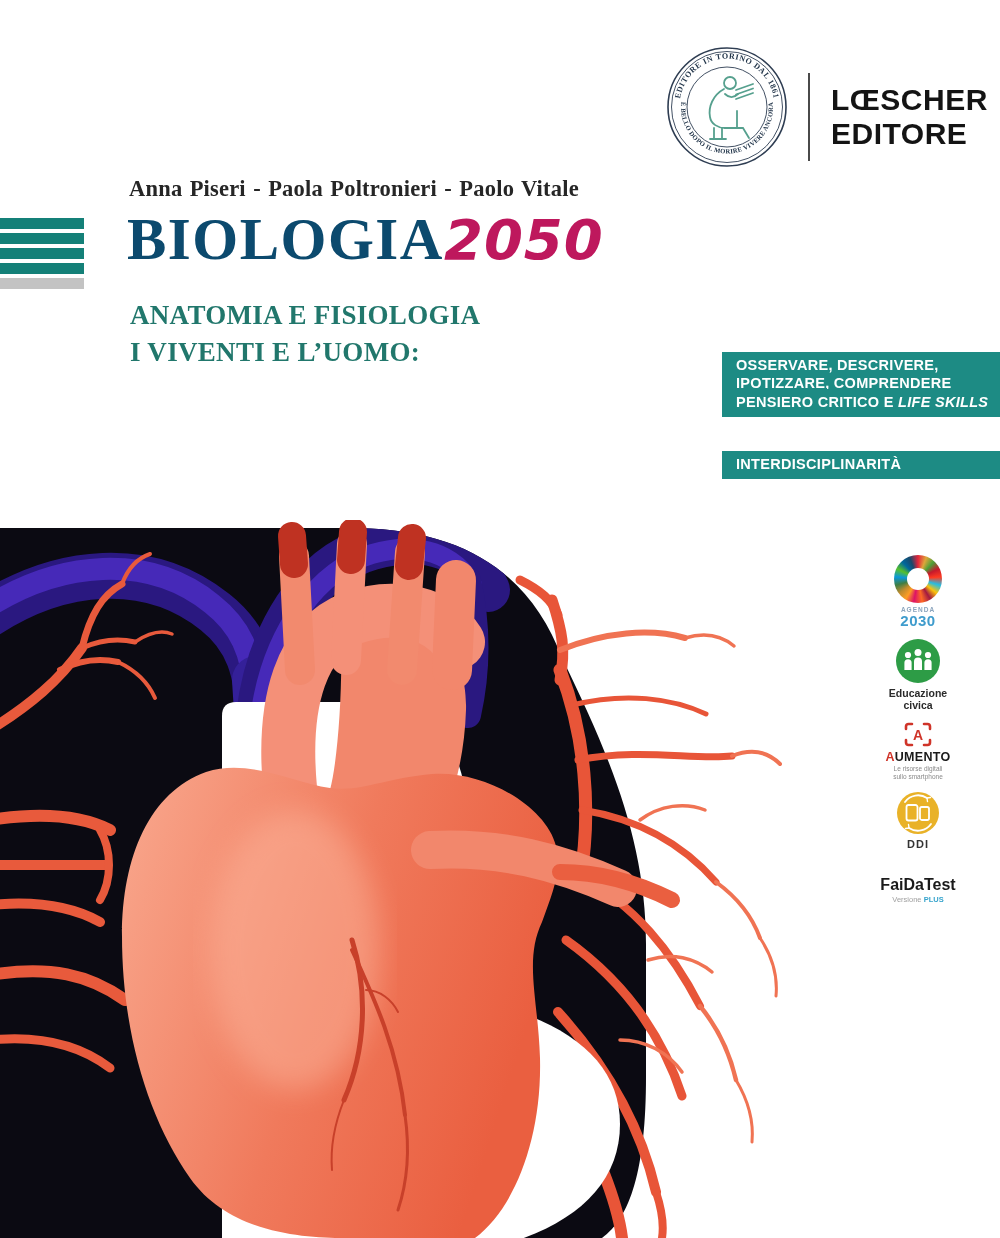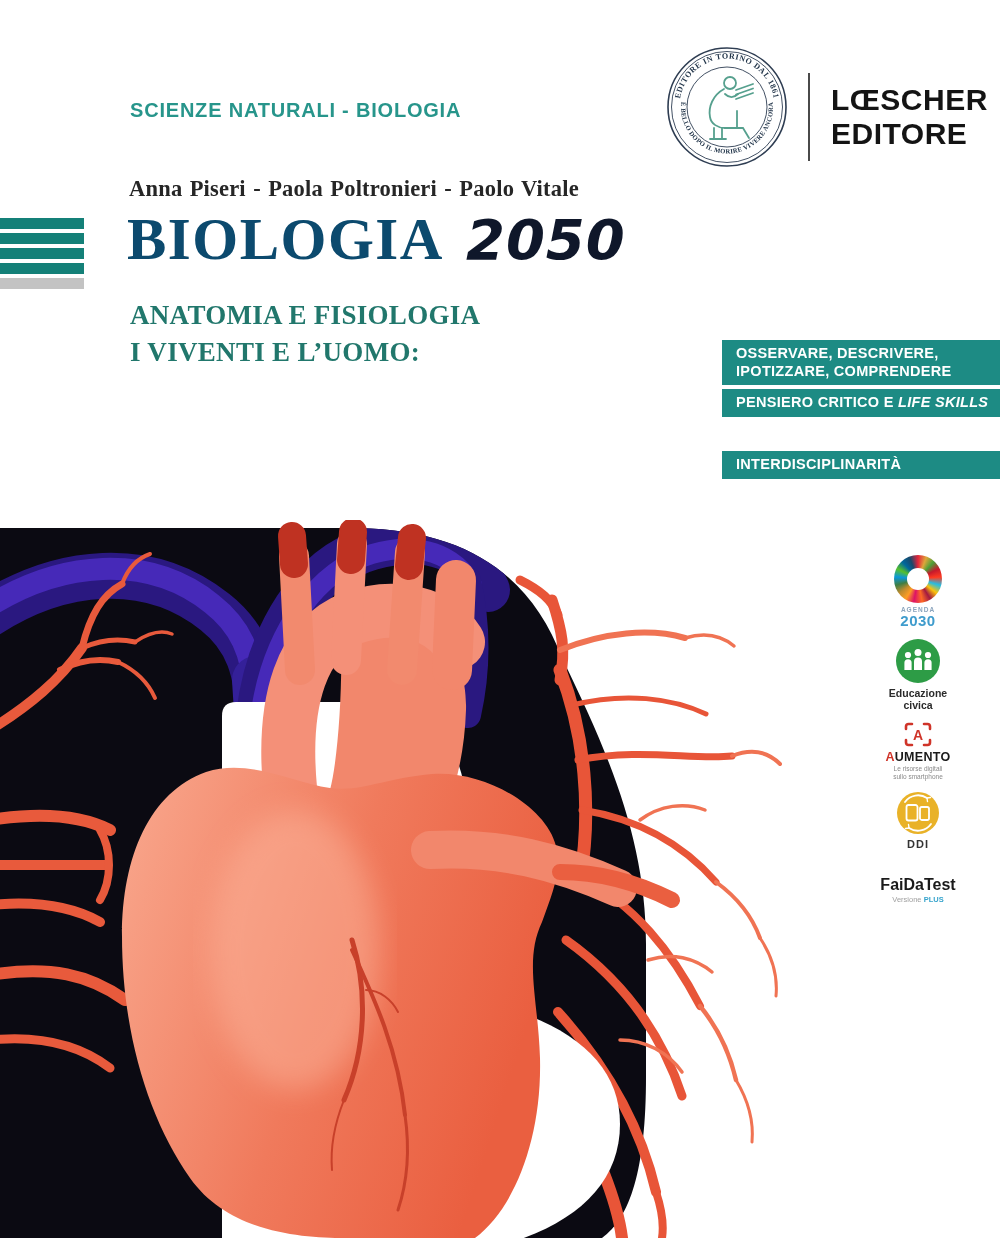--- a/index.html
+++ b/index.html
@@ -17,29 +17,29 @@
   .stripe{width:84px;height:11px;margin-bottom:4px;}
   .stripe.teal{background:#148078;}
   .stripe.gray{background:#c3c3c3;margin-bottom:0;}
   
   .authors{position:absolute;left:129px;top:176px;font-family:"Liberation Serif",serif;
            font-weight:700;font-size:22.5px;color:#262626;letter-spacing:.2px;word-spacing:1.5px;}
   .titlerow{position:absolute;left:127px;top:205px;display:flex;align-items:baseline;}
   .title-main{font-family:"Liberation Serif",serif;font-weight:800;font-size:59px;
               color:#0c4a6e;letter-spacing:1.5px;}
   .title-year{font-family:"DejaVu Sans",sans-serif;font-weight:700;font-style:italic;
-              font-size:56px;color:#0f172a;margin-left:22px;letter-spacing:1px;}
+              font-size:56px;color:#be185d;letter-spacing:1px;}
   .subtitle{position:absolute;left:130px;top:297px;font-family:"Liberation Serif",serif;
             font-weight:700;font-size:27px;line-height:1.38;color:#21776c;letter-spacing:.3px;}
   
   .badge{position:absolute;left:722px;right:0;background:#1d8b84;color:#fff;
          font-weight:800;font-size:14.5px;line-height:1.22;letter-spacing:.3px;
          padding:5px 8px 5px 14px;box-sizing:border-box;}
   .badge i{font-style:italic;}
-  #badge1{top:340px;}
+  #badge1{top:352px;}
   #badge2{top:389px;}
   #badge3{top:451px;}
   
   .side-icons{position:absolute;left:856px;top:555px;width:124px;display:flex;
               flex-direction:column;align-items:center;text-align:center;}
   .sdg-wheel{width:48px;height:48px;border-radius:50%;position:relative;
      background:conic-gradient(#e5243b,#dda63a,#4c9f38,#c5192d,#ff3a21,#26bde2,#fcc30b,
        #a21942,#fd6925,#dd1367,#fd9d24,#bf8b2e,#3f7e44,#0a97d9,#56c02b,#00689d,#19486a,#e5243b);}
   .sdg-wheel::after{content:"";position:absolute;left:13px;top:13px;width:22px;height:22px;
      border-radius:50%;background:#fff;}
@@ -58,21 +58,20 @@
   .fdt-ver{margin-top:1px;font-size:7.5px;color:#a0a0a0;}
   .fdt-ver b{color:#35a3cc;font-weight:800;}
   
   .artwork{position:absolute;left:0;top:520px;width:1000px;height:718px;}
 </style>
 </head>
 <body>
 
 <div id="cover">
 
-  <div class="category">SCIENZE NATURALI - BIOLOGIA</div>
 
   <svg class="seal" viewBox="-63 -63 126 126">
     <circle r="59" fill="none" stroke="#2e3d52" stroke-width="1.6"></circle>
     <circle r="55.5" fill="none" stroke="#2e3d52" stroke-width="0.9"></circle>
     <circle r="40" fill="none" stroke="#2e3d52" stroke-width="0.9"></circle>
     <defs>
       <path id="arcTop" d="M -47 6 A 47.5 47.5 0 1 1 47 6" fill="none"></path>
       <path id="arcBot" d="M -45 -9 A 46 46 0 1 0 45 -9" fill="none"></path>
     </defs>
     <text font-family="Liberation Serif, serif" font-size="8" font-weight="700" letter-spacing="0.6" fill="#22354a">

